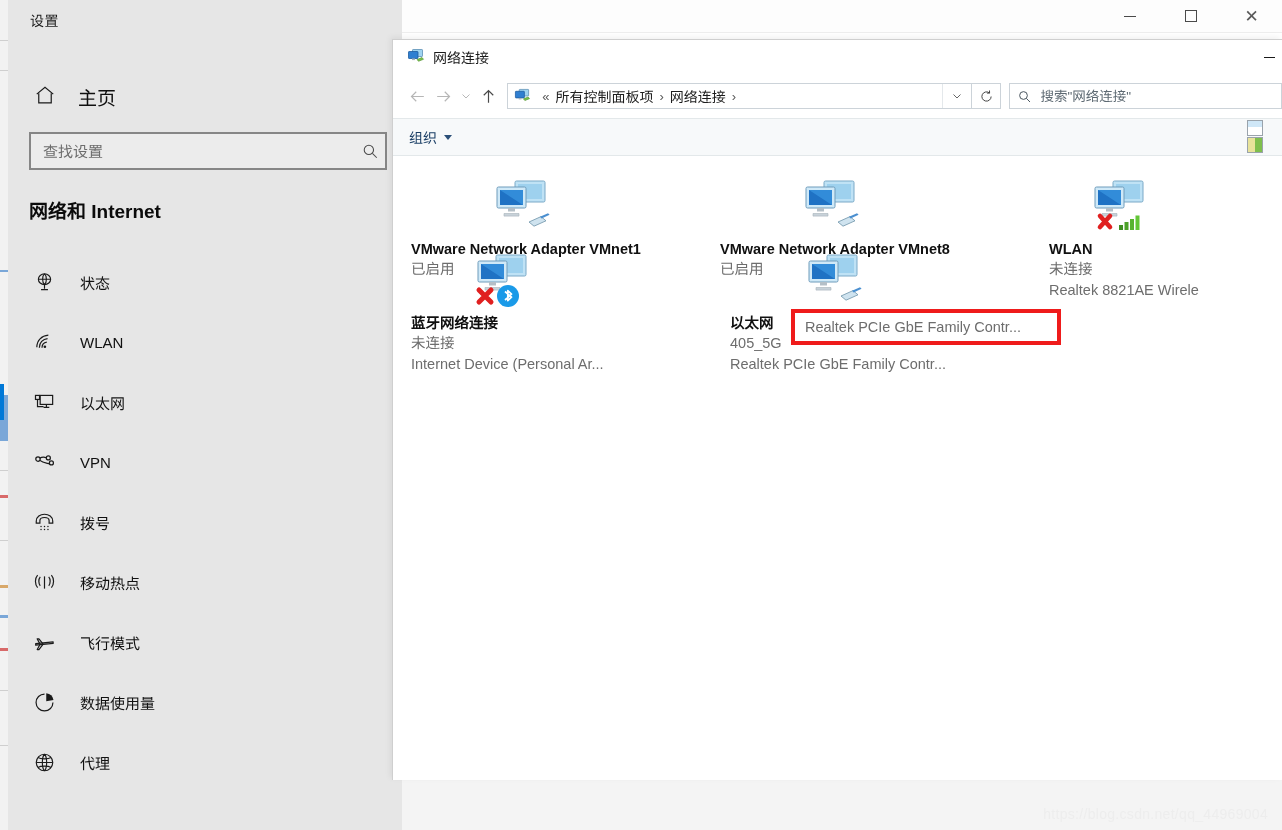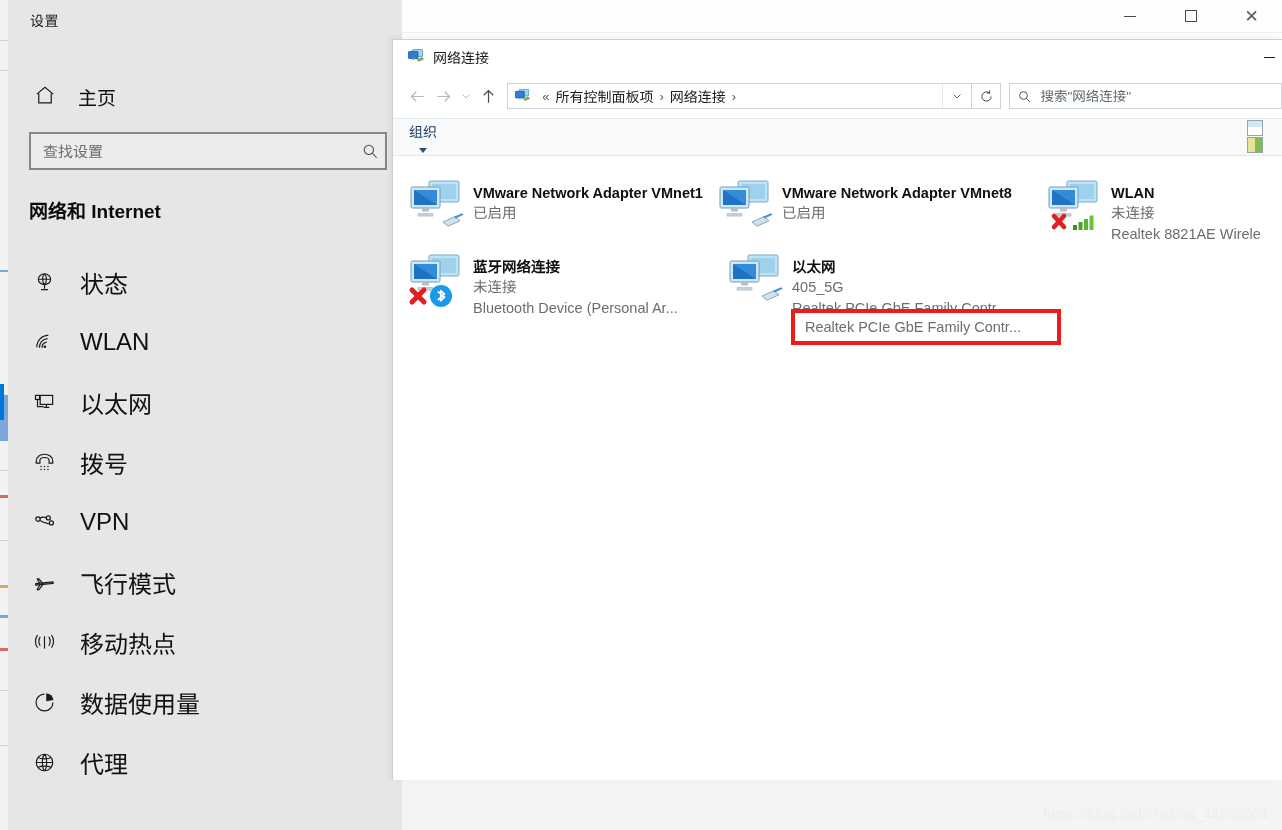--- a/index.html
+++ b/index.html
@@ -62,21 +62,21 @@
   }
 
   .nav-list { position: absolute; left: 0; top: 252px; width: 394px; }
   .nav-item {
     position: relative;
     display: flex; align-items: center; gap: 22px;
     height: 60px; padding-left: 22px;
     cursor: default;
   }
   .nav-item .glyph { width: 28px; display:flex; align-items:center; justify-content:center; }
-  .nav-item .label { font-size: 24px; color: #111111; }
+  .nav-item .label { font-size: 15px; color: #111111; }
   .nav-item.selected::before {
     content: ""; position: absolute; left: -8px; top: 12px;
     width: 4px; height: 36px; background: #0078d7;
   }
 
   
   .explorer-win {
     position: absolute; left: 392px; top: 39px;
     width: 890px; height: 741px;
     background: #ffffff;
@@ -126,30 +126,30 @@
     flex:1; border:0; outline:0; background:transparent;
     font-family: inherit; font-size: 13.5px; color: #333;
   }
   .ex-search input::placeholder { color: #5e6a73; }
 
   .ex-toolbar {
     position: relative; height: 36px; background: #f7f9fa;
     border-top: 1px solid #e3e8ea; border-bottom: 1px solid #e3e8ea;
     display: flex; align-items: center; padding-left: 16px;
   }
-  .tb-item { display:flex; align-items:center; gap:7px; font-size: 14px; color:#1b3f66;flex-direction:column; }
+  .tb-item { display:flex; align-items:center; gap:7px; font-size: 14px; color:#1b3f66; }
   .tb-caret { width:0;height:0;border-left:4px solid transparent;border-right:4px solid transparent;border-top:5px solid #2b4f78; }
   .view-toggles { position:absolute; right: 19px; top: 1px; display:flex; flex-direction:column; gap:1px; }
   .view-toggles .vt { width:16px; height:16px; border:1px solid #9aa3ab; box-sizing:border-box; }
 
   
   .items-area { position: relative; height: 565px; background: #ffffff; overflow: hidden; }
   .conn {
     position: absolute;
-    display: flex; align-items: flex-start;
+    display: flex; align-items: center; flex-direction: column;
   }
   .conn .ico-wrap { position: relative; width: 62px; height: 56px; flex: none; }
   .conn .ctext { margin-left: 4px; padding-top: 6px; }
   .conn .cname { font-size: 14.5px; color: #101010; font-weight: bold; line-height: 19px; max-width: 255px; }
   .conn .cstat { font-size: 14.5px; color: #6d6d6d; line-height: 21px; }
   .conn .cdev  { font-size: 14.5px; color: #6d6d6d; line-height: 21px; white-space: nowrap; }
 
   .redbox {
     position: absolute; border: 4px solid #ef1b1b; background: #ffffff;
     box-sizing: border-box; display:flex; align-items:center;
@@ -266,70 +266,70 @@
             <path d="M11 17 H17 M14 14 V17"></path>
             <rect x="2.6" y="4.6" width="4.2" height="4.2"></rect>
             <path d="M4.7 8.8 V16.4 H11"></path>
           </svg>
         </span>
         <span class="label">以太网</span>
       </div>
 
       <div class="nav-item">
         <span class="glyph">
+          <svg width="23" height="23" viewBox="0 0 24 24" fill="none" stroke="#1a1a1a" stroke-width="1.3">
+            <circle cx="5.2" cy="8.4" r="2.3"></circle>
+            <circle cx="16" cy="7.2" r="2.1"></circle>
+            <circle cx="19.2" cy="12.4" r="2.1"></circle>
+            <path d="M7.2 9.8 C10 12.4 13 12.4 17.6 13.4"></path>
+            <path d="M7 7.6 C10 5.6 12.4 6.4 14 7"></path>
+          </svg>
+        </span>
+        <span class="label">VPN</span>
+      </div>
+
+      <div class="nav-item">
+        <span class="glyph">
           <svg width="23" height="23" viewBox="0 0 24 24" fill="none" stroke="#1a1a1a" stroke-width="1.25">
             <path d="M3.4 10.6 C3.4 6 7.6 3.4 12 3.4 C16.4 3.4 20.6 6 20.6 10.6
                      L20.6 12.6 L16.8 12.6 L16.8 10 C16.8 8 14.6 6.8 12 6.8
                      C9.4 6.8 7.2 8 7.2 10 L7.2 12.6 L3.4 12.6 Z"></path>
             <circle cx="8.4" cy="16.2" r=".75" fill="#1a1a1a" stroke="none"></circle>
             <circle cx="12" cy="16.2" r=".75" fill="#1a1a1a" stroke="none"></circle>
             <circle cx="15.6" cy="16.2" r=".75" fill="#1a1a1a" stroke="none"></circle>
             <circle cx="8.4" cy="19.4" r=".75" fill="#1a1a1a" stroke="none"></circle>
             <circle cx="12" cy="19.4" r=".75" fill="#1a1a1a" stroke="none"></circle>
             <circle cx="15.6" cy="19.4" r=".75" fill="#1a1a1a" stroke="none"></circle>
           </svg>
         </span>
         <span class="label">拨号</span>
       </div>
 
       <div class="nav-item">
         <span class="glyph">
-          <svg width="23" height="23" viewBox="0 0 24 24" fill="none" stroke="#1a1a1a" stroke-width="1.3">
-            <circle cx="5.2" cy="8.4" r="2.3"></circle>
-            <circle cx="16" cy="7.2" r="2.1"></circle>
-            <circle cx="19.2" cy="12.4" r="2.1"></circle>
-            <path d="M7.2 9.8 C10 12.4 13 12.4 17.6 13.4"></path>
-            <path d="M7 7.6 C10 5.6 12.4 6.4 14 7"></path>
-          </svg>
-        </span>
-        <span class="label">VPN</span>
-      </div>
-
-      <div class="nav-item">
-        <span class="glyph">
-          <svg width="23" height="23" viewBox="0 0 24 24" fill="none" stroke="#1a1a1a" stroke-width="1.25" stroke-linejoin="round">
-            <path d="M2.8 13.2 L21 11.4 L21 13 L2.8 14.8 Z"></path>
-            <path d="M7.4 13.8 L4.4 19.4 L6.2 19.4 L10.6 13.6"></path>
-            <path d="M7.4 13.8 L4.4 8.2 L6.2 8.2 L10.6 13.6"></path>
-          </svg>
-        </span>
-        <span class="label">飞行模式</span>
-      </div>
-
-      <div class="nav-item">
-        <span class="glyph">
           <svg width="23" height="23" viewBox="0 0 24 24" fill="none" stroke="#1a1a1a" stroke-width="1.25">
             <path d="M7.6 6.2 C5.6 8.4 5.6 13.2 7.6 15.4"></path>
             <path d="M4.8 4.2 C1.8 7.6 1.8 14 4.8 17.4"></path>
             <path d="M16.4 6.2 C18.4 8.4 18.4 13.2 16.4 15.4"></path>
             <path d="M19.2 4.2 C22.2 7.6 22.2 14 19.2 17.4"></path>
             <path d="M12 5.6 V18.4"></path>
           </svg>
         </span>
         <span class="label">移动热点</span>
+      </div>
+
+      <div class="nav-item">
+        <span class="glyph">
+          <svg width="23" height="23" viewBox="0 0 24 24" fill="none" stroke="#1a1a1a" stroke-width="1.25" stroke-linejoin="round">
+            <path d="M2.8 13.2 L21 11.4 L21 13 L2.8 14.8 Z"></path>
+            <path d="M7.4 13.8 L4.4 19.4 L6.2 19.4 L10.6 13.6"></path>
+            <path d="M7.4 13.8 L4.4 8.2 L6.2 8.2 L10.6 13.6"></path>
+          </svg>
+        </span>
+        <span class="label">飞行模式</span>
       </div>
 
       <div class="nav-item">
         <span class="glyph">
           <svg width="23" height="23" viewBox="0 0 24 24" fill="none" stroke="#1a1a1a" stroke-width="1.25">
             <path d="M12 3.2 A8.8 8.8 0 1 0 20.8 12"></path>
             <path d="M13.8 2.4 A8.6 8.6 0 0 1 21.4 9.4 L13.8 10.6 Z" fill="#1a1a1a" stroke="none"></path>
           </svg>
         </span>
         <span class="label">数据使用量</span>
@@ -541,21 +541,21 @@
             </g>
             <g>
               <circle cx="34" cy="44" r="11" fill="#1a9ae8"></circle>
               <path d="M31 39.5 L37.5 45.2 L33.8 48.6 L33.8 38.6 L37.5 42.2 L31 48" fill="none" stroke="#ffffff" stroke-width="1.7" stroke-linejoin="round"></path>
             </g>
           </svg>
         </span>
         <span class="ctext">
           <span class="cname">蓝牙网络连接</span>
           <div class="cstat">未连接</div>
-          <div class="cdev">Bluetooth Device (Personal Ar...</div>
+          <div class="cdev">Internet Device (Personal Ar...</div>
         </span>
       </div>
 
       <div class="conn" style="left:333px; top:96px;">
         <span class="ico-wrap">
           <svg width="58" height="52" viewBox="0 0 58 52">
             <rect x="22" y="3" width="30" height="21" rx="1.5" fill="#bfe2f5" stroke="#7aa9c7" stroke-width="1"></rect>
             <rect x="25" y="6" width="24" height="15" fill="#9ed1ee"></rect>
             <rect x="4" y="9" width="29" height="21" rx="1.5" fill="#cfe9f8" stroke="#6f9cbb" stroke-width="1"></rect>
             <rect x="7" y="12" width="23" height="15" fill="#1f72c4"></rect>

